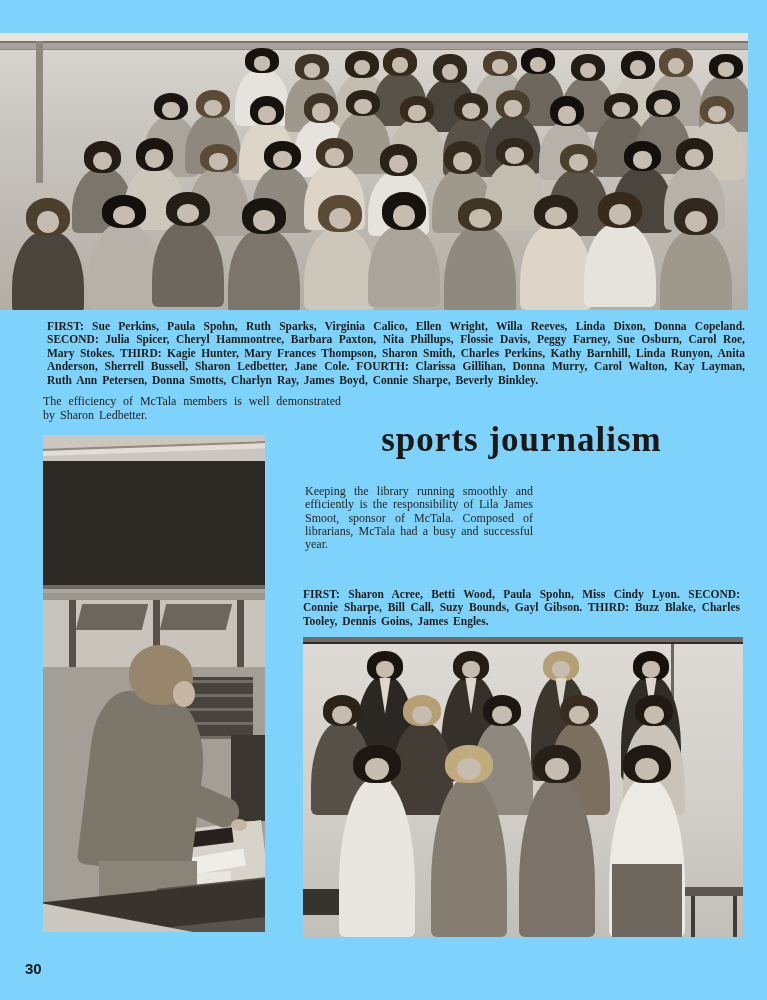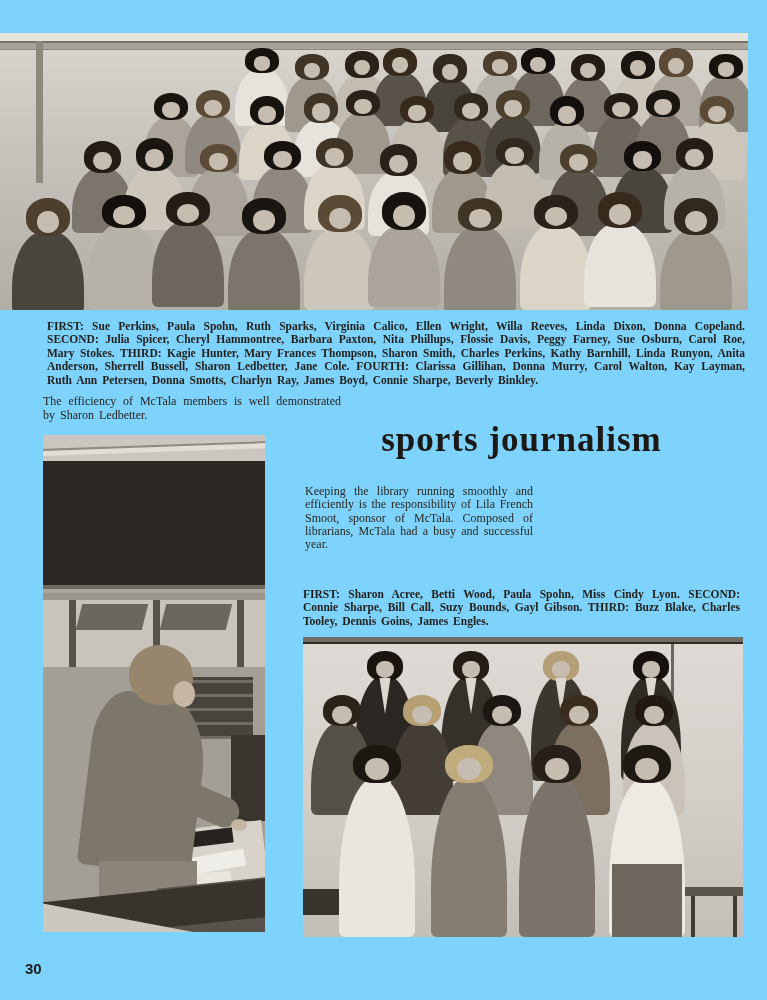--- a/index.html
+++ b/index.html
@@ -340,21 +340,21 @@
     <div class="lp lp-hair"></div>
     <div class="lp lp-face"></div>
     <div class="lp lp-skirt"></div>
     <div class="lp lp-deskfront"></div>
     <div class="lp lp-bottomband"></div>
     <div class="lp lp-floorwedge"></div>
   </div>
 
   <div id="title">sports journalism</div>
   <div class="cols">
-    <div class="col" id="col1">Keeping the library running smoothly and efficiently is the responsibility of Lila French Smoot, sponsor of McTala. Composed of librarians, McTala had a busy and successful year.</div>
+    <div class="col" id="col1">Keeping the library running smoothly and efficiently is the responsibility of Lila James Smoot, sponsor of McTala. Composed of librarians, McTala had a busy and successful year.</div>
   </div>
 
   <div class="caption" id="cap2">FIRST: Sharon Acree, Betti Wood, Paula Spohn, Miss Cindy Lyon. SECOND: Connie Sharpe, Bill Call, Suzy Bounds, Gayl Gibson. THIRD: Buzz Blake, Charles Tooley, Dennis Goins, James Engles.</div>
 
   <div class="photo" id="bottomPhoto">
     <div class="bp-rail"></div>
     <div class="bp-line"></div>
     <div class="bp-bench"></div>
     <div class="bp-tabletop"></div>
     <div class="bp-tableleg" style="left:388px;top:259px"></div>

